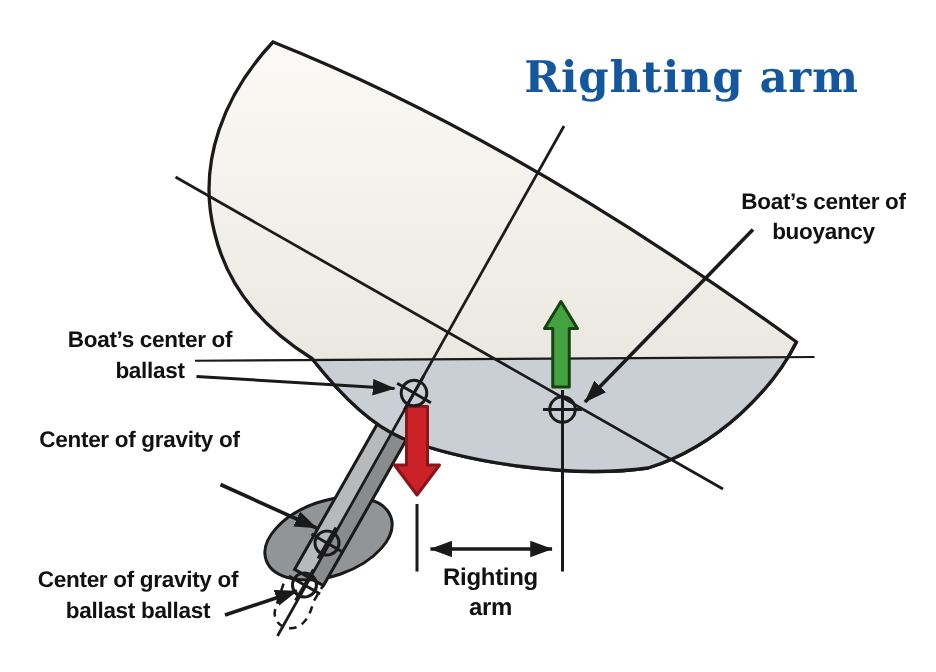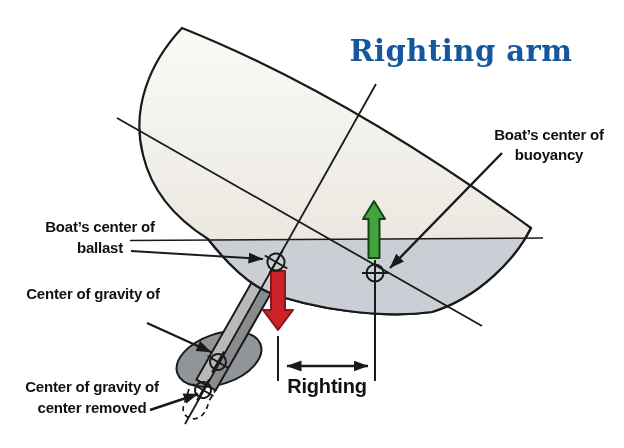--- a/index.html
+++ b/index.html
@@ -42,21 +42,21 @@
     font-weight:bold;
     font-size:29px;
     line-height:32px;
     color:var(--title-blue);
     letter-spacing:0.5px;
   }
   .lbl-gravity{left:20px;top:216px;width:160px;font-size:15px;line-height:21px;}
   .lbl-buoyancy{left:467px;top:125px;width:164px;font-size:15px;line-height:20px;}
   .lbl-added{left:12px;top:283px;width:162px;font-size:15px;line-height:22px;}
   .lbl-removed{left:10px;top:376px;width:164px;font-size:15px;line-height:21px;}
-  .lbl-rightingarm{left:277px;top:376px;width:100px;font-size:20px;line-height:20px;}
+  .lbl-rightingarm{left:277px;top:376px;width:100px;font-size:16px;line-height:20px;}
 </style>
 </head>
 <body>
 
 <div class="canvas">
 
   <svg width="624" height="448" viewBox="0 0 624 448">
     <defs>
       <linearGradient id="hullGrad" x1="0" y1="26" x2="0" y2="240" gradientUnits="userSpaceOnUse">
         <stop offset="0" style="stop-color:var(--hull-top)"></stop>
@@ -147,20 +147,21 @@
     <span class="ln">Boat’s center of</span>
     <span class="ln">ballast</span>
   </div>
 
   <div class="lbl lbl-added">
     <span class="ln">Center of gravity of</span>
   </div>
 
   <div class="lbl lbl-removed">
     <span class="ln">Center of gravity of</span>
-    <span class="ln">center removed</span>
+    <span class="ln">ballast ballast</span>
   </div>
 
   <div class="lbl lbl-rightingarm">
     <span class="ln">Righting</span>
+    <span class="ln">arm</span>
   </div>
 
 </div>
 
 </body></html>

